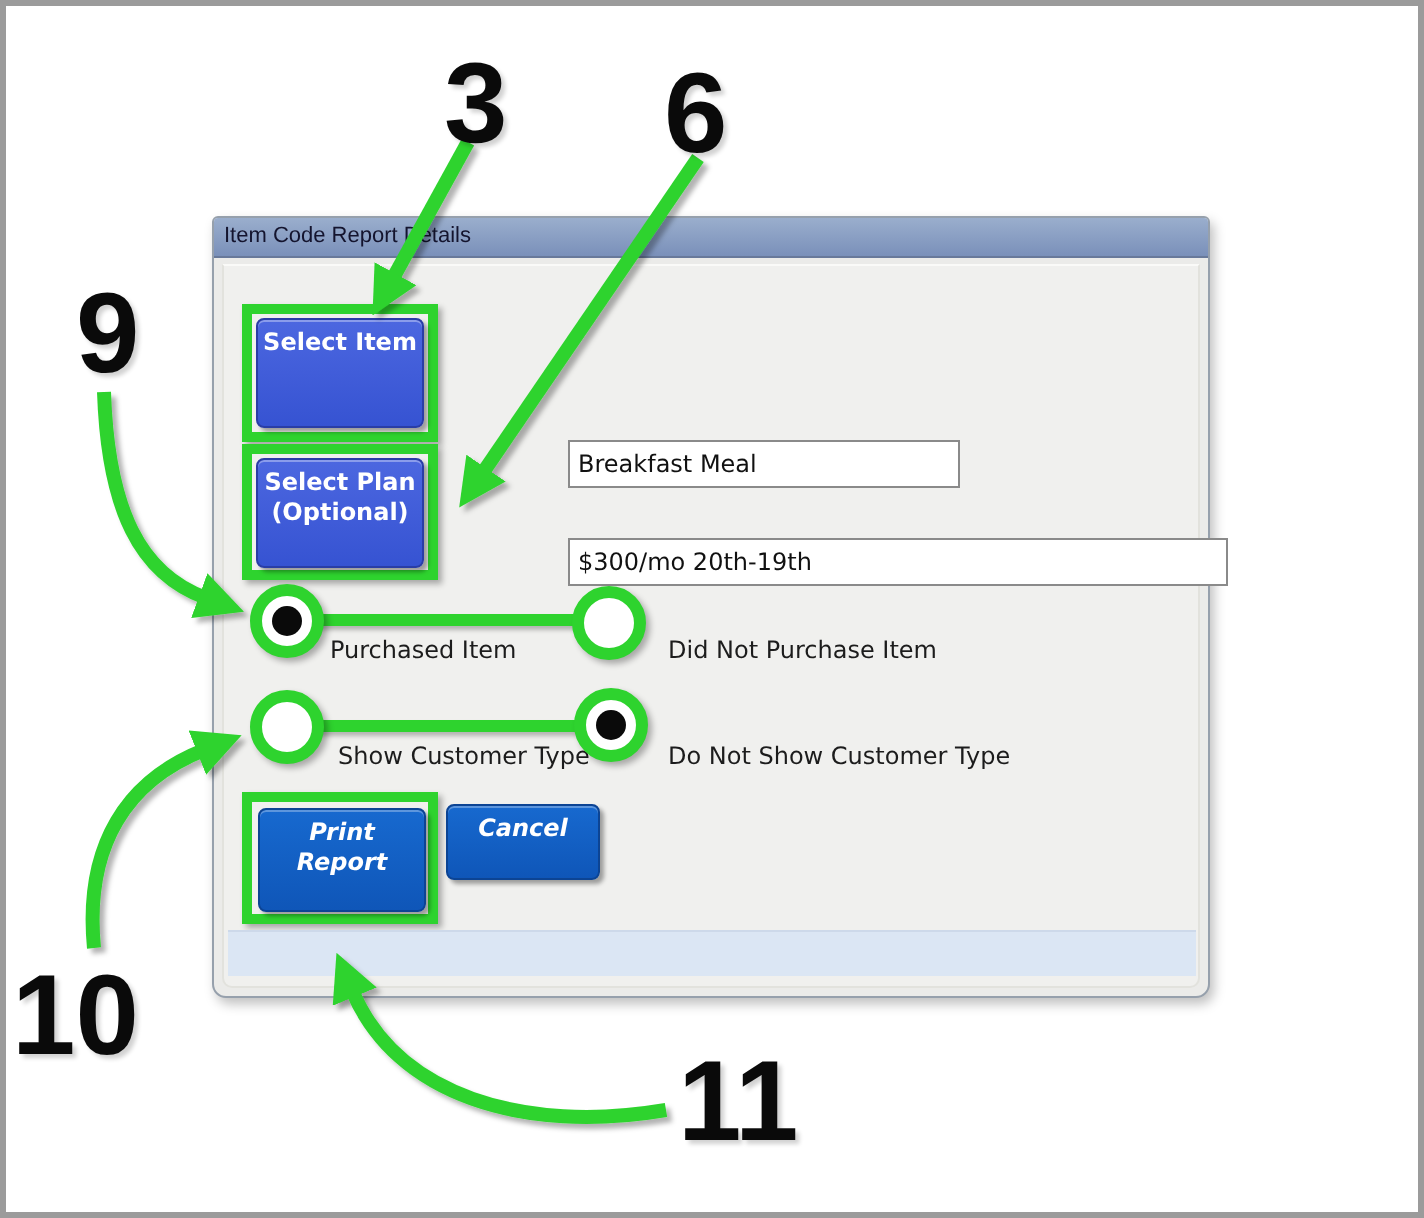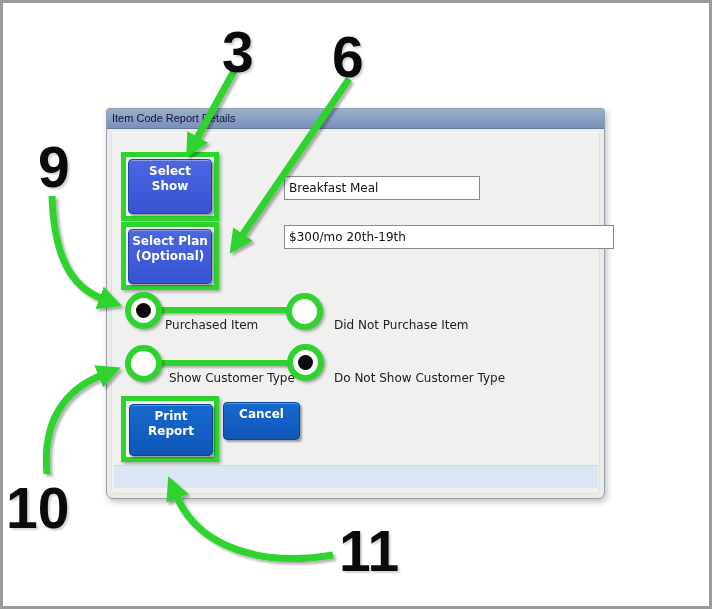--- a/index.html
+++ b/index.html
@@ -76,34 +76,36 @@
   .btn-select {
     left: 2px; top: 2px; width: 84px; height: 55px;
     background: linear-gradient(#4c67e0, #3653d2);
     border: 1px solid #2a3da6;
     box-shadow: 2px 2px 2px rgba(0,0,0,0.35), inset 0 1px 0 rgba(255,255,255,0.35);
   }
   .btn-action {
     background: linear-gradient(#1769cf, #0f56b8);
     border: 1px solid #0c4494;
     box-shadow: 2px 2px 2px rgba(0,0,0,0.35), inset 0 1px 0 rgba(255,255,255,0.3);
+    font-style: italic;
   }
   .btn-print  { left: 3px; top: 3px; width: 84px; height: 52px; }
   .btn-cancel { left: 116px; top: 293px; width: 77px; height: 38px; }
 
   
   .field {
     position: absolute;
     height: 24px;
     background: #fff;
     border: 1px solid #8a8a8a;
     font-family: "DejaVu Sans", sans-serif;
     font-size: 12px;
     color: #111;
     padding: 0 4px;
+    margin-top: 44px;
   }
   .field-item { left: 177px; top: 67px;  width: 196px; }
   .field-plan { left: 177px; top: 116px; width: 330px; }
 
   
   .ann-line {
     position: absolute; height: 6px;
     background: #2ed32e;
     box-shadow: 2px 2px 2px rgba(0,0,0,0.25);
   }
@@ -173,21 +175,21 @@
 
 <div class="canvas">
 
   <div class="dialog">
     <div class="titlebar">
       <span>Item Code Report Details</span>
     </div>
     <div class="dialog-inner"></div>
 
     <div class="hl hl-select-item">
-      <div class="btn btn-select">Select Show</div>
+      <div class="btn btn-select">Select Item</div>
     </div>
     <div class="field field-item" style="line-height:22px;">Breakfast Meal</div>
 
     <div class="hl hl-select-plan">
       <div class="btn btn-select">Select Plan (Optional)</div>
     </div>
     <div class="field field-plan" style="line-height:22px;">$300/mo 20th-19th</div>
 
     <div class="ann-line" style="left:36px; top:198px; width:161px;"></div>
     <div class="ann-ring" style="left:18px; top:183px;">

